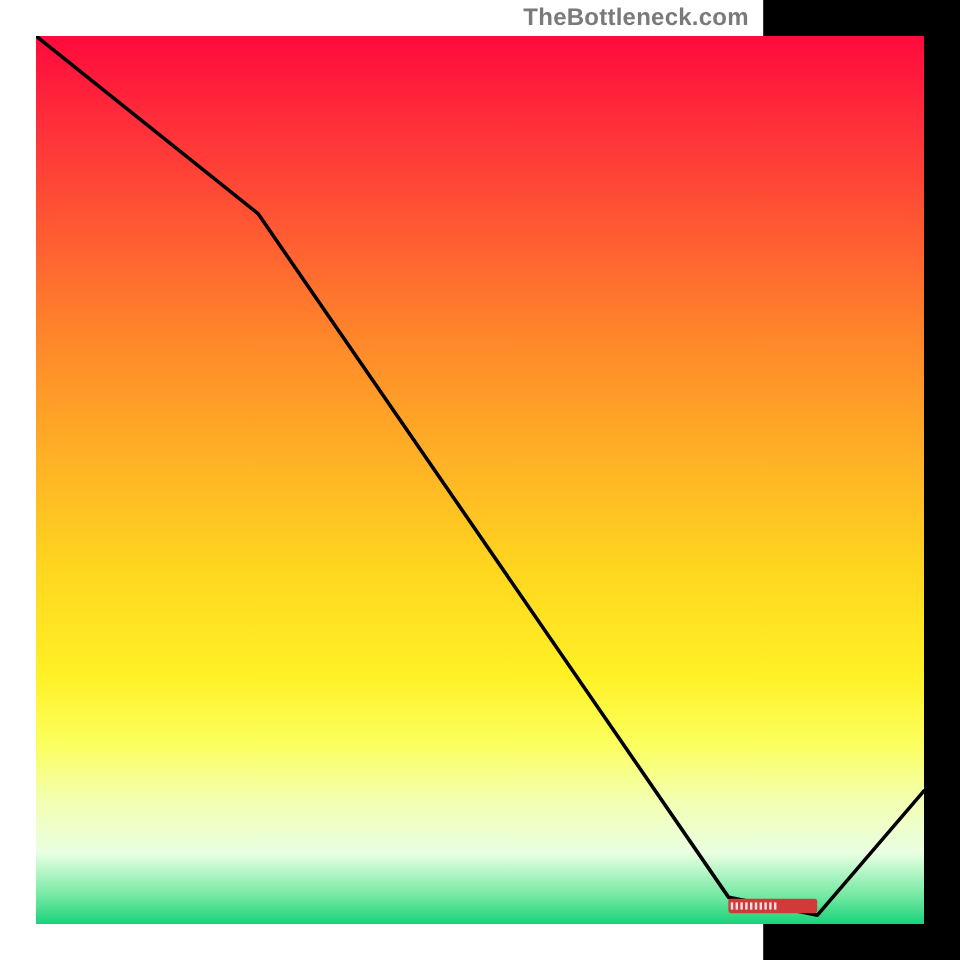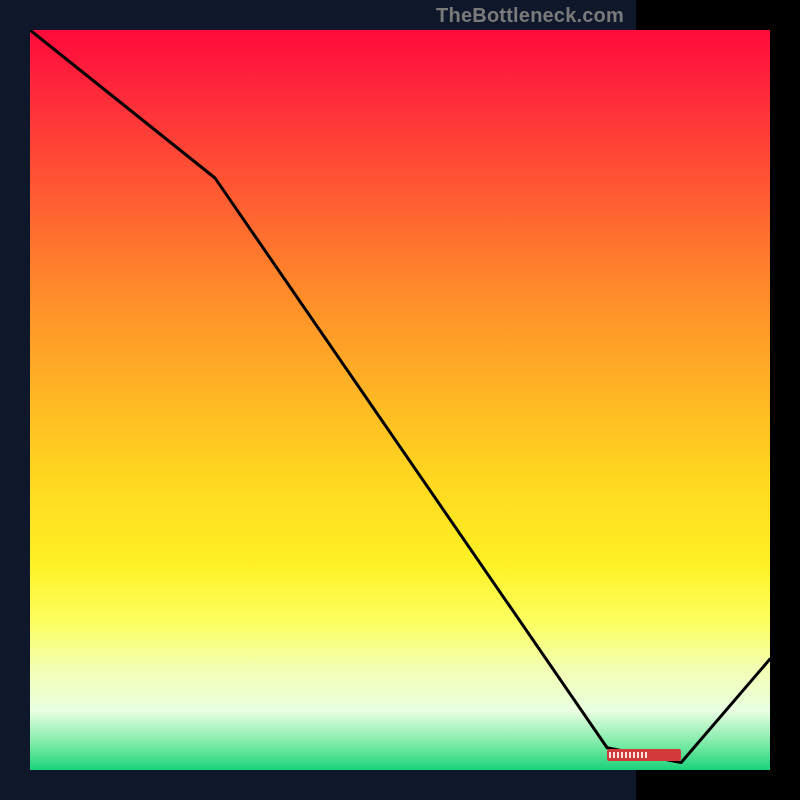--- a/index.html
+++ b/index.html
@@ -8,21 +8,21 @@
     width: 800px;
     height: 800px;
     background: #000;
     overflow: hidden;
     font-family: Arial, Helvetica, sans-serif;
   }
   .frame {
     position: relative;
     width: 636px;
     height: 800px;
-    background: #0f172a;
+    background: #ffffff;
   }
   .watermark {
     position: absolute;
     top: 4px;
     right: 12px;
     color: #7a7a7a;
     font-size: 20px;
     font-weight: 600;
     letter-spacing: 0.2px;
     z-index: 10;

